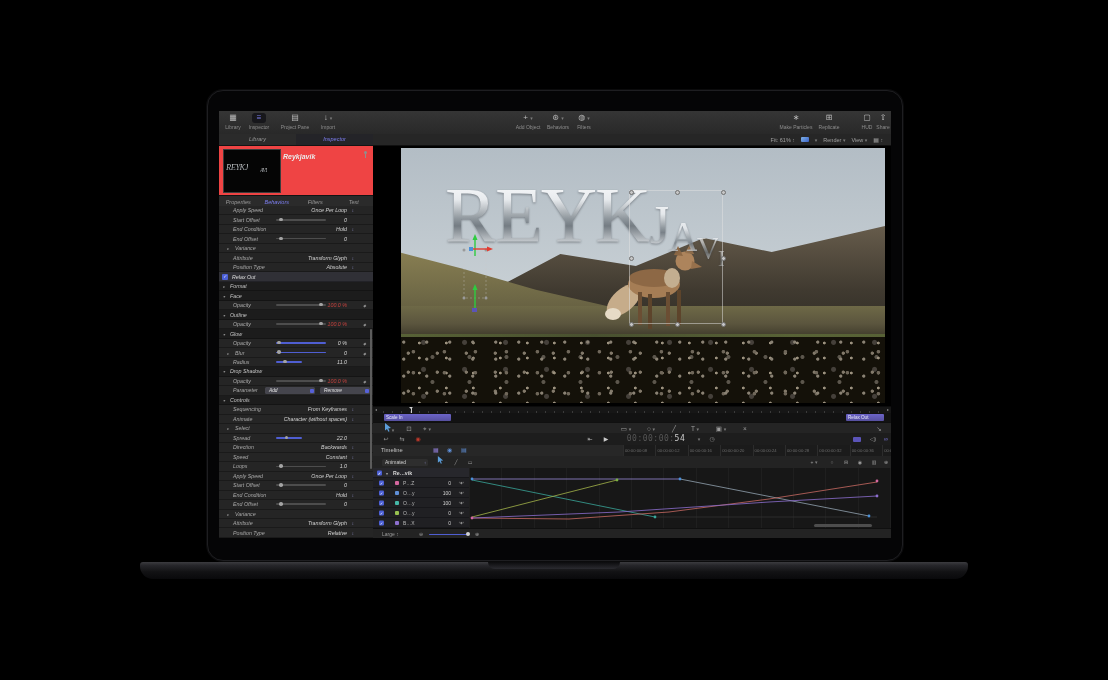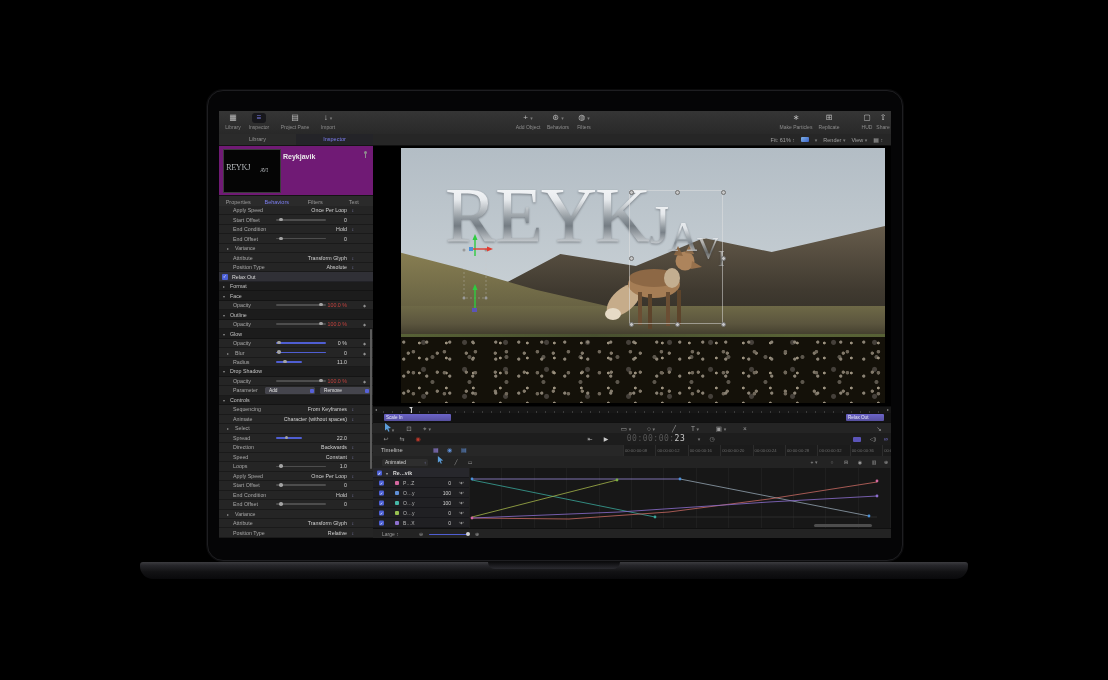--- a/index.html
+++ b/index.html
@@ -19,21 +19,21 @@
   
   #toolbar{position:absolute;left:0;top:0;width:672px;height:23px;
     background:linear-gradient(#353535,#292929);border-bottom:1px solid #0e0e0e;}
   .tbtn{position:absolute;top:2px;text-align:center;cursor:default;}
   .tbtn .ti{display:block;font-size:8px;line-height:10px;color:#bdbdbd;}
   .tbtn .ti.active{background:#17171b;color:#7d7ff2;border-radius:3px;margin:0 auto;width:14px;}
   .tbtn .tl{display:block;font-size:5px;line-height:6px;color:#8d8d8d;margin-top:1px;white-space:nowrap;}
   .ddc{font-size:5px;color:#7d7d7d;}
 
   
-  #left-panel{position:absolute;left:0;top:23px;width:154px;height:404px;background:#701a75;border-right:6px solid #ec4899;}
+  #left-panel{position:absolute;left:0;top:23px;width:154px;height:404px;background:#ef4444;border-right:6px solid #ec4899;font-style:italic;}
   .ptabbar{display:flex;height:11px;background:#2b2b2b;border-bottom:1px solid #141414;}
   .ptab{flex:1;font-size:5.5px;line-height:11px;text-align:center;color:#969696;}
   .ptab.on{color:#7d7ff2;background:#242428;}
   .preview{position:relative;height:49px;border-bottom:1px solid #141414;}
   .thumb{position:absolute;left:4px;top:3px;width:56px;height:42px;background:#050505;border:1px solid #3c3c3c;overflow:hidden;}
   .thumb .tt{position:absolute;left:2px;top:12px;font-family:"Liberation Serif",serif;letter-spacing:-.5px;
     background:linear-gradient(180deg,#fdfdfd,#9aa0a5 60%,#e7eaec);-webkit-background-clip:text;background-clip:text;color:transparent;}
   .ptitle{position:absolute;left:64px;top:7px;font-size:7px;font-weight:bold;color:#eaeaea;}
   .pin-icon{position:absolute;right:6px;top:5px;width:3px;height:3px;border-radius:50%;background:#8e8e8e;}
   .pin-icon:after{content:"";position:absolute;left:1px;top:3px;width:1px;height:4px;background:#8e8e8e;}
@@ -528,21 +528,21 @@
       <span class="titem" style="left:500px;width:12px">↘</span>
     </div>
 
     <div id="transport">
       <span class="xitem" style="left:8px;width:10px">↩</span>
       <span class="xitem" style="left:24px;width:10px">⇆</span>
       <span class="xitem" style="left:40px;width:10px;color:#c0392b">◉</span>
       <span class="xitem" style="left:212px;width:10px;color:#b9b9b9">⇤</span>
       <span class="xitem" style="left:228px;width:10px;color:#c9c9c9">▶</span>
       <span class="xitem timecode" style="left:248px;width:70px">
-        <span class="tc-dim">00:00:00:</span><span class="tc-cur">23</span>
+        <span class="tc-dim">00:00:00:</span><span class="tc-cur">54</span>
       </span>
       <span class="xitem ddc" style="left:322px;width:8px">▾</span>
       <span class="xitem" style="left:334px;width:10px">◷</span>
       <span class="ppill" style="left:480px"></span>
       <span class="xitem" style="left:494px;width:12px">◁)</span>
       <span class="xitem" style="left:508px;width:10px;color:#7a74d8">∞</span>
     </div>
 
     <div id="tl-header">
       <span class="tl-title">Timeline</span>

